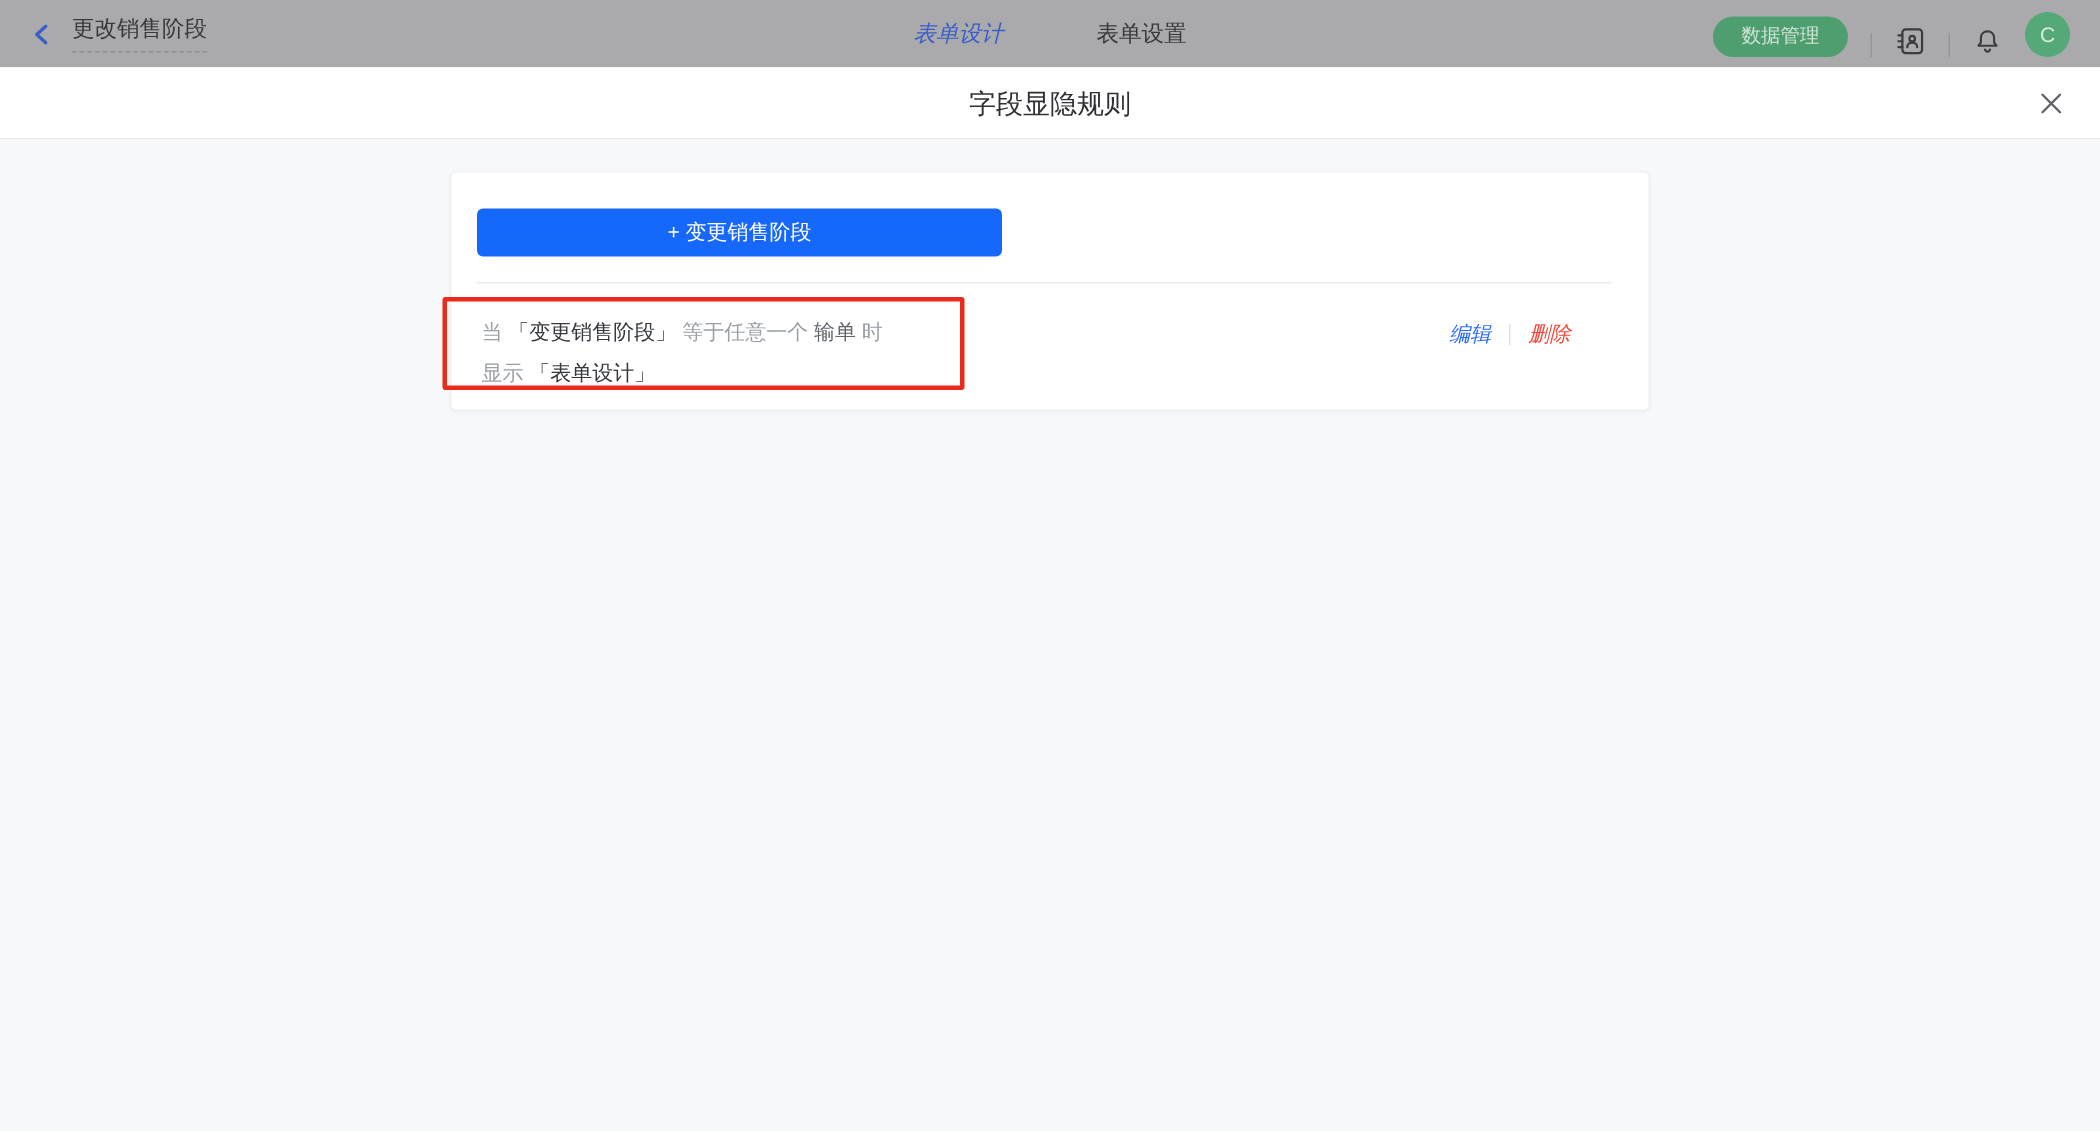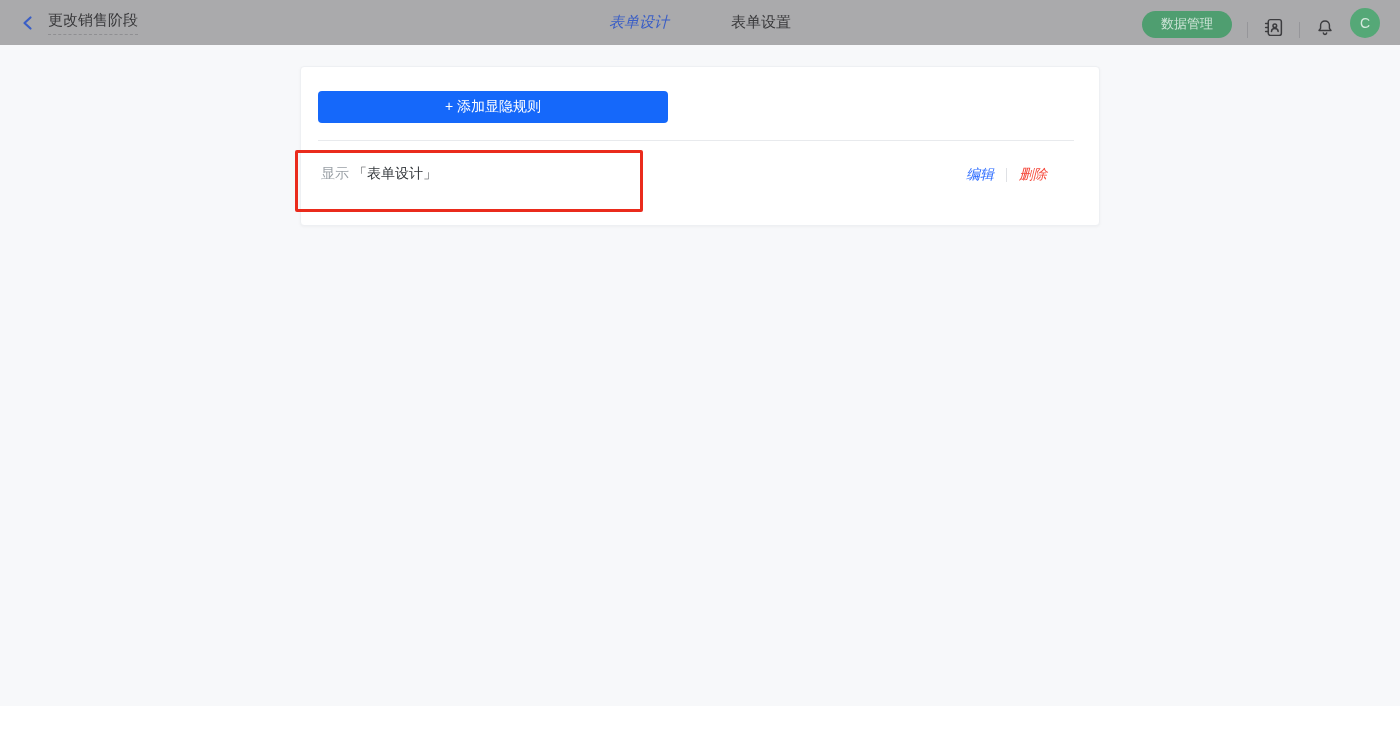--- a/index.html
+++ b/index.html
@@ -126,31 +126,46 @@
         <path d="M10 18c.3 1 1 1.7 2 1.7s1.7-.7 2-1.7"></path>
       </svg>
     </span>
     <span class="avatar">
       <span>C</span>
     </span>
   </div>
 </div>
 
 <div class="modal">
+  <div class="modal-header">
+    <span class="modal-title">字段显隐规则</span>
+    <span class="modal-close">
+      <svg width="17" height="17" viewBox="0 0 16 16">
+          <path d="M2.5 2.5 L13.5 13.5 M13.5 2.5 L2.5 13.5" stroke="currentColor" stroke-width="1.5" stroke-linecap="round"></path>
+        </svg>
+    </span>
+  </div>
 
   <div class="modal-body">
     <div class="card">
       <button class="add-rule-btn">
         <span>+</span>
-        <span>添加显隐规则</span>
+        <span>变更销售阶段</span>
       </button>
 
       <div class="card-divider"></div>
 
       <div class="rule-text">
+        <div>
+          <span>当</span>
+          <span class="seg-field">「变更销售阶段」</span>
+          <span>等于任意一个</span>
+          <span class="seg-value">输单</span>
+          <span>时</span>
+        </div>
         <div>
           <span>显示</span>
           <span class="seg-field">「表单设计」</span>
         </div>
       </div>
 
       <div class="rule-actions">
         <span class="action-edit">编辑</span>
         <span class="action-divider"></span>
         <span class="action-delete">删除</span>

